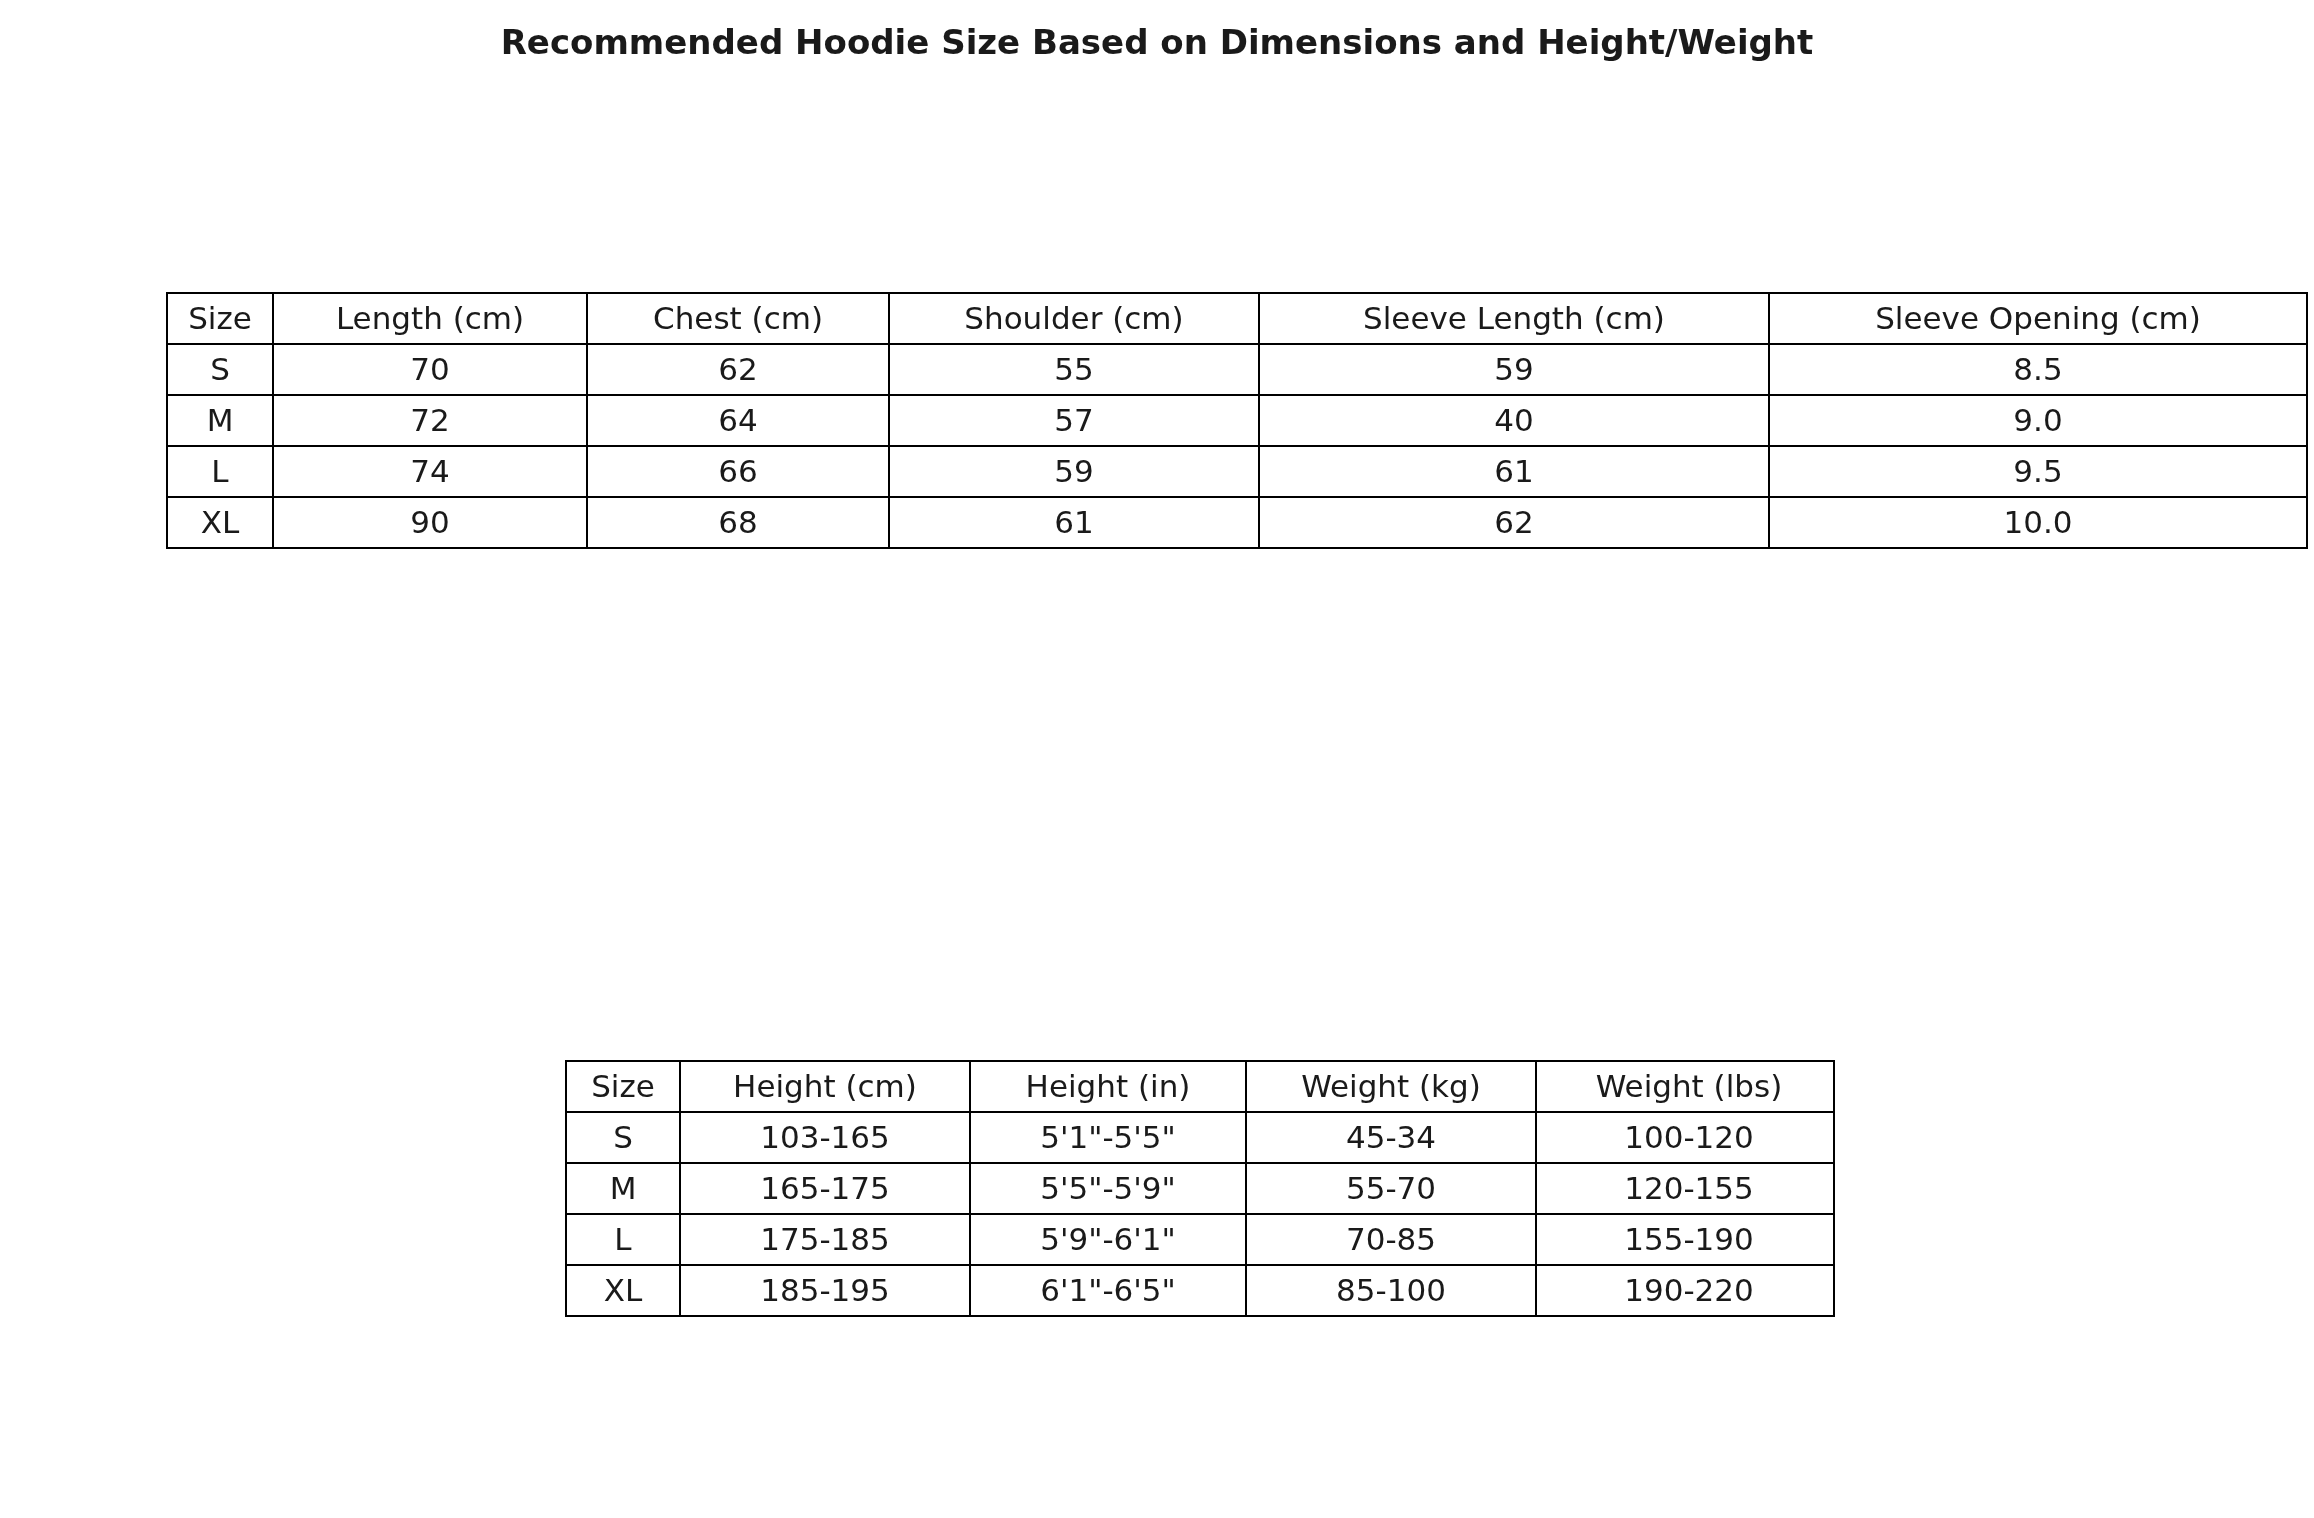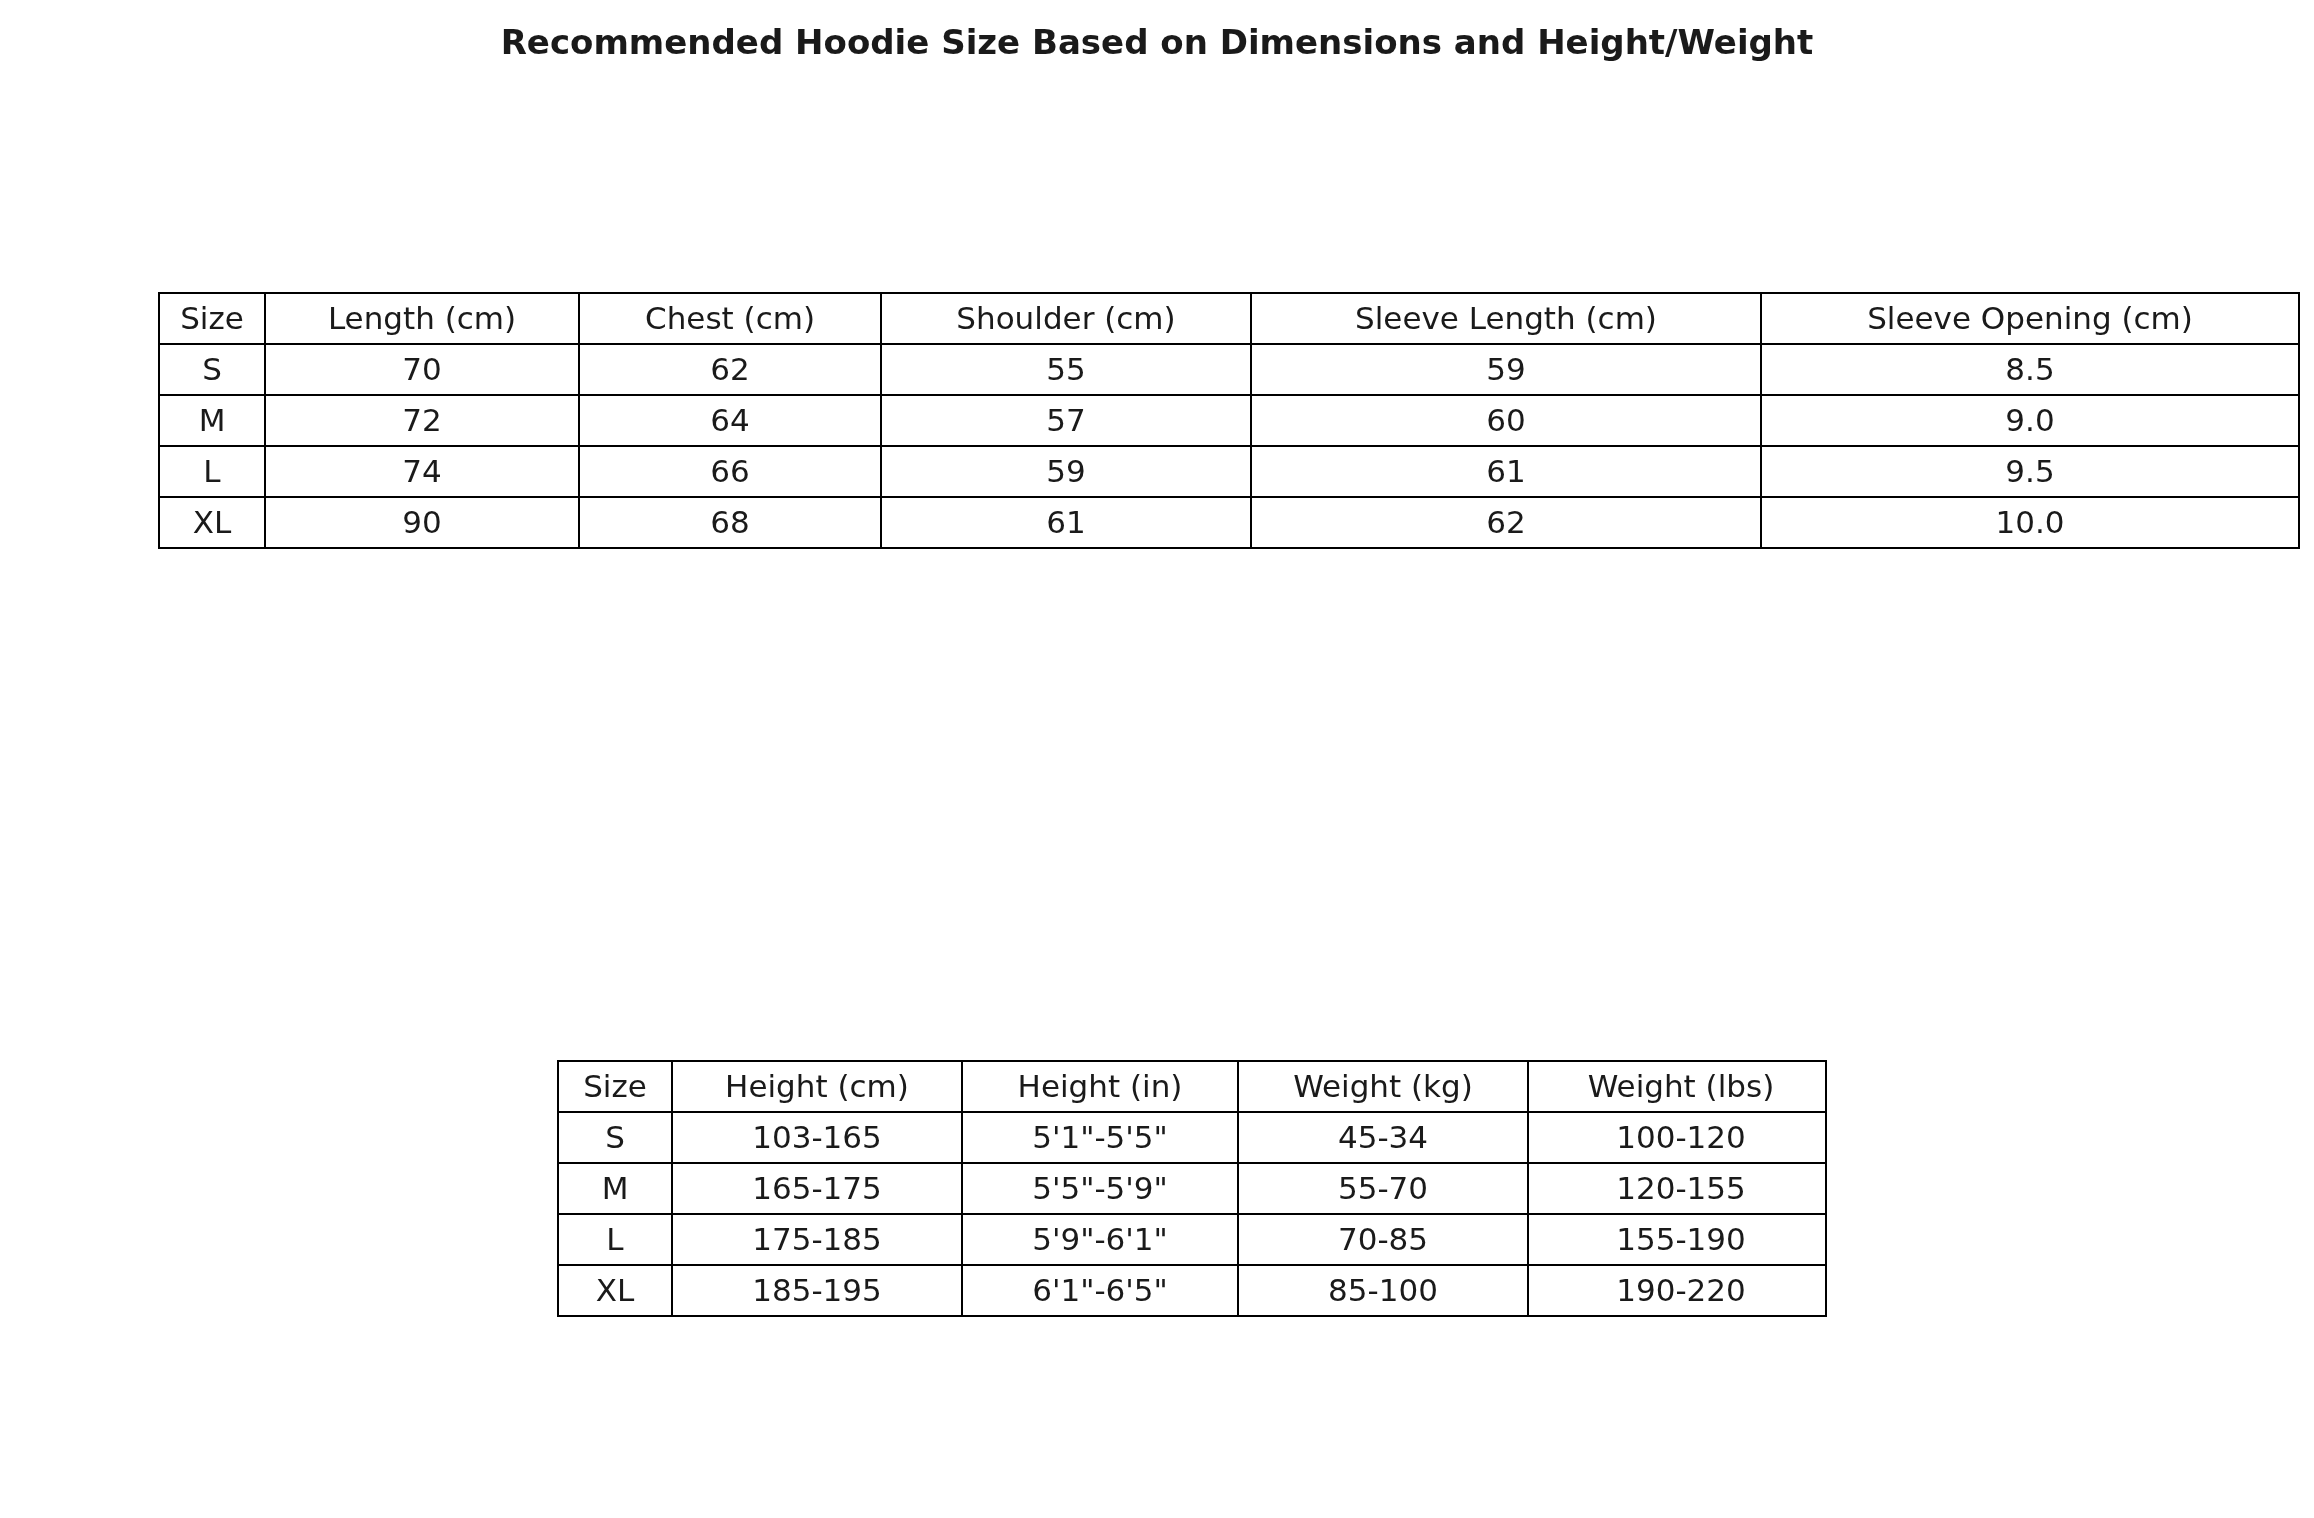--- a/index.html
+++ b/index.html
@@ -28,20 +28,21 @@
     color: #1a1a1a;
     white-space: nowrap;
   }
 
   .size-table {
     position: absolute;
     border-collapse: collapse;
     font-size: 31px;
     color: #1a1a1a;
     background: #ffffff;
+    margin-left: 8px;
   }
   .size-table td, .size-table th {
     border: 2px solid #000000;
     text-align: center;
     font-weight: normal;
     padding: 2px 8px;
     line-height: 1.18;
     white-space: nowrap;
   }
 
@@ -93,21 +94,21 @@
       <td>62</td>
       <td>55</td>
       <td>59</td>
       <td>8.5</td>
     </tr>
     <tr>
       <td>M</td>
       <td>72</td>
       <td>64</td>
       <td>57</td>
-      <td>60</td>
+      <td>40</td>
       <td>9.0</td>
     </tr>
     <tr>
       <td>L</td>
       <td>74</td>
       <td>66</td>
       <td>59</td>
       <td>61</td>
       <td>9.5</td>
     </tr>

